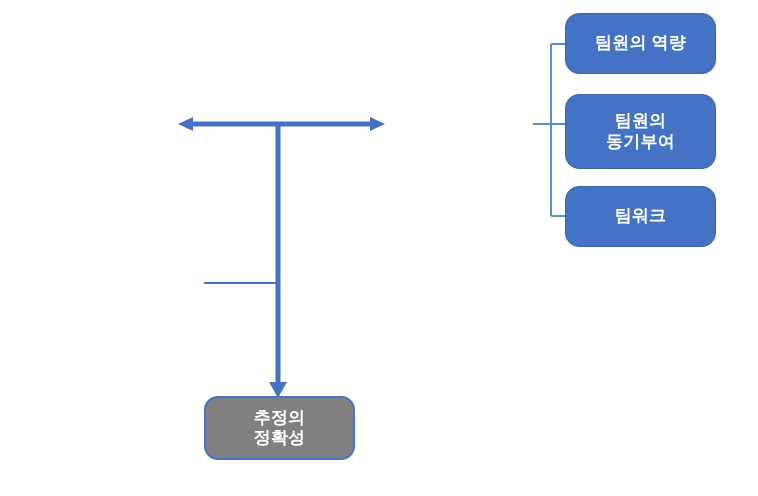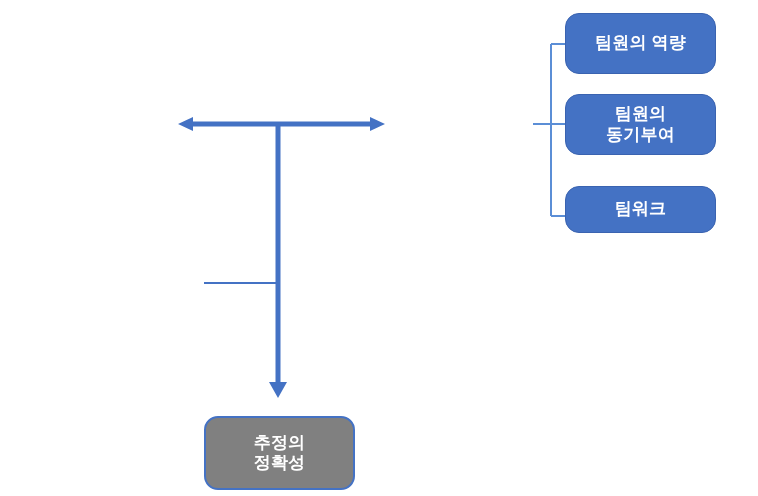--- a/index.html
+++ b/index.html
@@ -79,22 +79,22 @@
       <line x1="551" y1="44" x2="566" y2="44" stroke="#5B8ED6" stroke-width="2"></line>
       <line x1="551" y1="124" x2="566" y2="124" stroke="#5B8ED6" stroke-width="2"></line>
       <line x1="551" y1="216" x2="566" y2="216" stroke="#5B8ED6" stroke-width="2"></line>
     </g>
   </svg>
 
 
 
   <div class="node blue" style="left:565px; top:13px; width:151px; height:61px;">팀원의 역량</div>
 
-  <div class="node blue" style="left:565px; top:94px; width:151px; height:61px;">팀원의
+  <div class="node blue" style="left:565px; top:94px; width:151px; height:75px;">팀원의
 동기부여</div>
 
-  <div class="node blue" style="left:565px; top:186px; width:151px; height:47px;">팀워크</div>
+  <div class="node blue" style="left:565px; top:186px; width:151px; height:61px;">팀워크</div>
 
 
-  <div class="node gray" style="left:204px; top:416px; width:151px; height:74px;border-radius:14px;">추정의
+  <div class="node gray" style="left:204px; top:396px; width:151px; height:64px;border-radius:14px;">추정의
 정확성</div>
 
 </div>
 
 </body></html>

